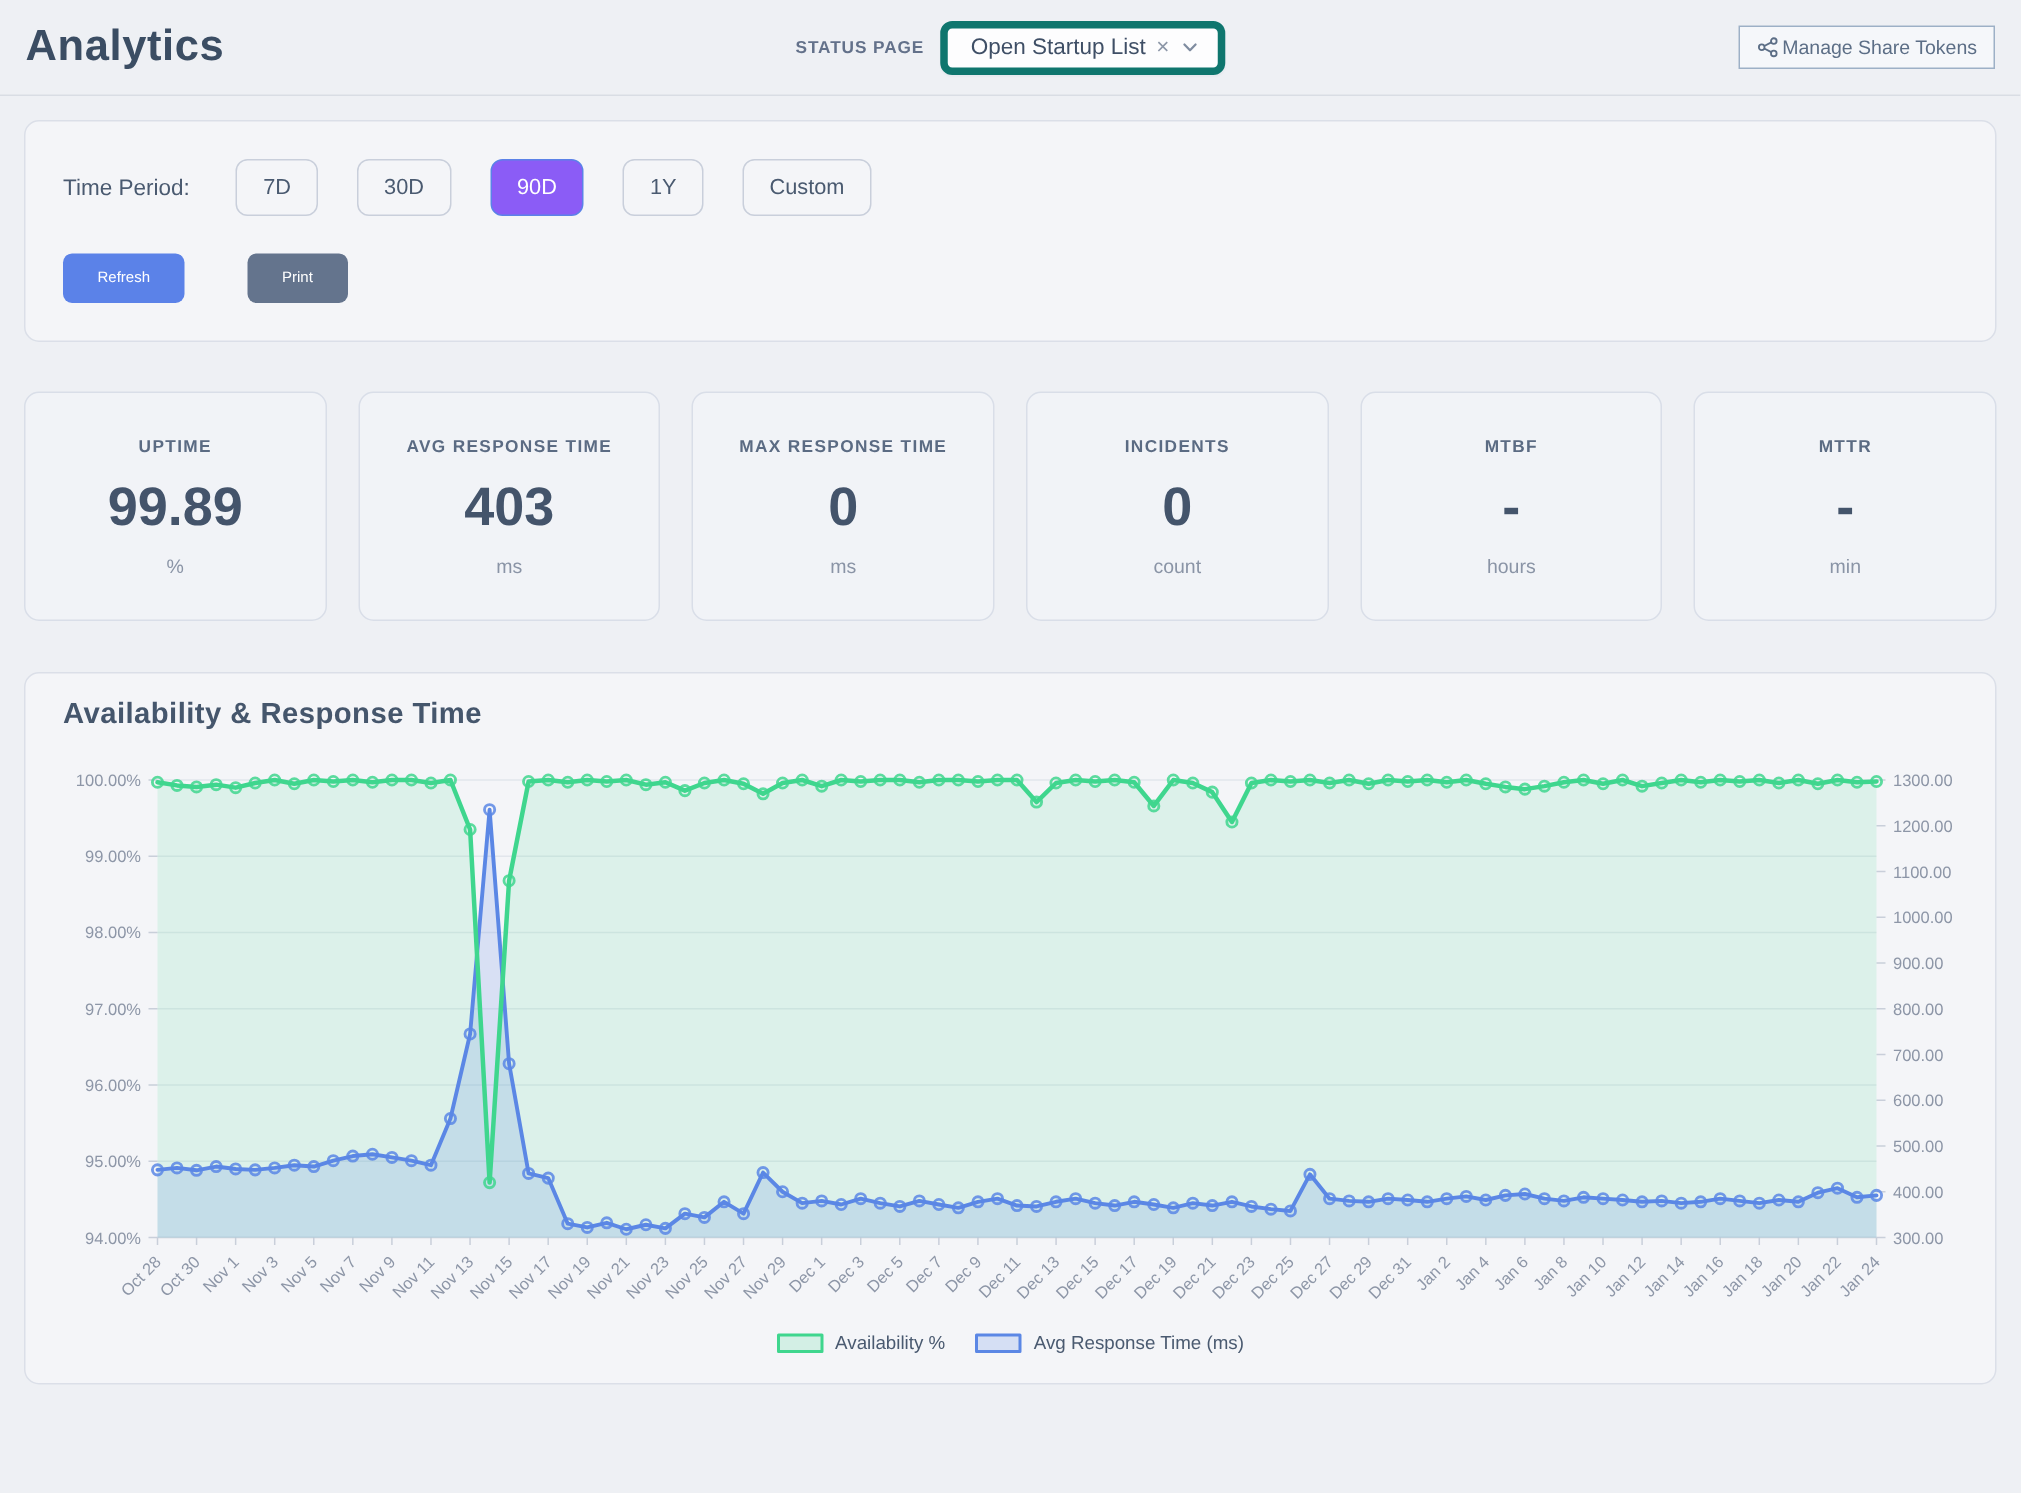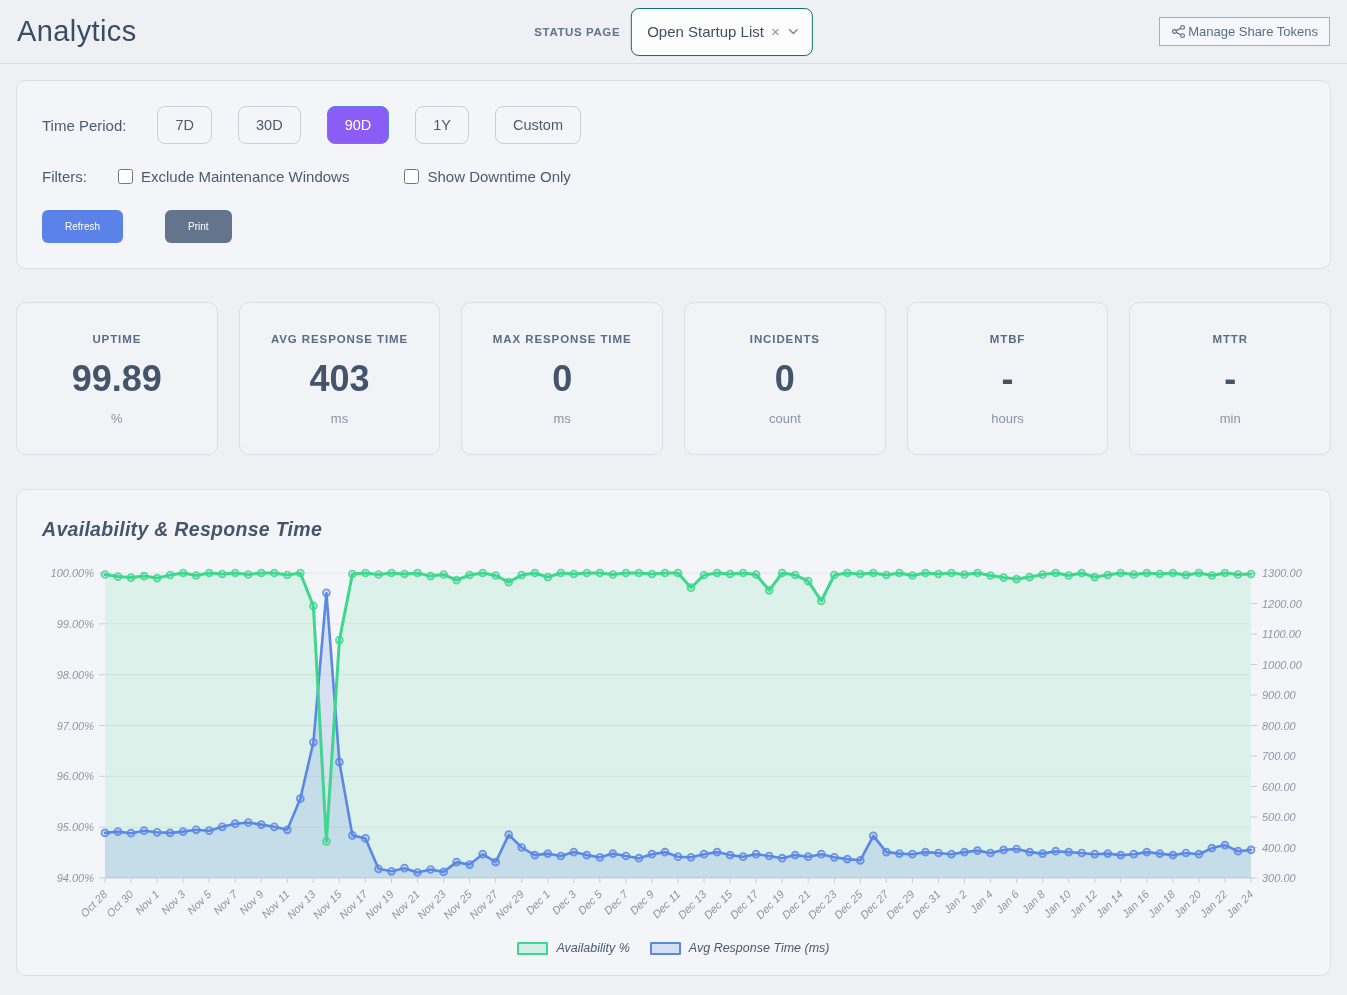--- a/index.html
+++ b/index.html
@@ -5,25 +5,25 @@
   * { box-sizing: border-box; margin: 0; padding: 0; }
   html,body { width:1347px; height:995px; }
   body {
     font-family: "Liberation Sans", "DejaVu Sans", sans-serif;
     background: #eef0f4;
     color: #44546b;
     overflow: hidden;
   }
   
   .topbar { position: relative; display: flex; align-items: center; height: 63px; padding: 0 17px; }
-  .app-title { font-size: 29px; font-weight: 400; letter-spacing: .4px; color: #3b4d63; }
+  .app-title { font-size: 29px; font-weight: 700; letter-spacing: .4px; color: #3b4d63; }
   .status-group { position: absolute; left: 50%; top: 50%; transform: translate(-50%,-50%); display: flex; align-items: center; gap: 11px; }
   .status-label { font-size: 11.5px; font-weight: 700; letter-spacing: .6px; color: #63718a; }
-  .select-box { display: flex; align-items: center; gap: 7px; min-width: 181px; height: 48px;
-    background: #fdfdfe; border: 1px solid #0f766e; border-radius: 8px; padding: 0 12px 0 15px;
+  .select-box { display: flex; align-items: center; gap: 7px; min-width: 181px; height: 36px;
+    background: #fdfdfe; border: 5px solid #0f766e; border-radius: 8px; padding: 0 12px 0 15px;
     box-shadow: 0 1px 1px rgba(80,95,120,.04); cursor: pointer; }
   .select-value { font-size: 15px; color: #3f4f66; }
   .select-clear { color: #8d97a8; font-size: 15px; line-height: 1; cursor: pointer; }
   .chev { width: 13px; height: 13px; }
   .manage-btn { margin-left: auto; display: flex; align-items: center; gap: 2px; height: 29px;
     padding: 0 11px; background: #f5f7fa; border: 1px solid #9db0c6; border-radius: 0;
     font-size: 13px; color: #5c6e86; cursor: pointer; }
   .divider { border: none; border-top: 1px solid #d9dde4; }
   
   .panel { margin: 16px; background: #f4f5f8; border: 1px solid #dbdfe8; border-radius: 10px; }
@@ -41,21 +41,21 @@
   .btn-primary { background: #5b82e8; }
   .btn-secondary { background: #64748d; }
   
   .stats { display: flex; gap: 21px; margin: 33px 16px 0; }
   .card { flex: 1; background: #f1f3f7; border: 1px solid #d9dee8; border-radius: 10px;
     text-align: center; padding: 30px 6px 28px; }
   .card-title { font-size: 11.5px; font-weight: 700; letter-spacing: .9px; color: #5b6b83; }
   .card-value { font-size: 36px; font-weight: 700; color: #44546b; margin: 13px 0 11px; }
   .card-unit { font-size: 13px; color: #8a94a6; }
   
-  .chart-panel { margin-top: 34px; padding: 28px 25px 20px; font-style: italic; }
+  .chart-panel { margin-top: 34px; padding: 16px 25px 20px; }
   .chart-title { font-size: 19.5px; font-weight: 700; letter-spacing: .3px; color: #45566c; margin-bottom: 6px; }
   .chart-wrap svg { display: block; }
   .legend { display: flex; justify-content: center; align-items: center; gap: 20px; margin-top: 2px; }
   .legend-item { display: flex; align-items: center; gap: 8px; cursor: pointer; }
   .legend-swatch { width: 31px; height: 13px; border: 2.5px solid; border-radius: 1px; }
   .legend-label { font-size: 12.5px; color: #4a5a70; text-align: right; }
 </style>
 </head>
 <body>
 
@@ -91,31 +91,20 @@
 <section class="panel filter-panel">
   <div class="fp-row">
     <span class="fp-label">Time Period:</span>
     <button class="period-btn">7D</button>
     <button class="period-btn">30D</button>
     <button class="period-btn active">90D</button>
     <button class="period-btn">1Y</button>
     <button class="period-btn">Custom</button>
   </div>
 
-  <div class="fp-row fp-filters">
-    <span class="fp-label">Filters:</span>
-    <label class="chk-item">
-      <input type="checkbox" style="">
-      <span>Exclude Maintenance Windows</span>
-    </label>
-    <label class="chk-item">
-      <input type="checkbox" style="">
-      <span>Show Downtime Only</span>
-    </label>
-  </div>
 
   <div class="fp-row fp-actions">
     <button class="btn btn-primary">Refresh</button>
     <button class="btn btn-secondary">Print</button>
   </div>
 </section>
 
 <section class="stats">
   <div class="card">
     <div class="card-title">UPTIME</div>

